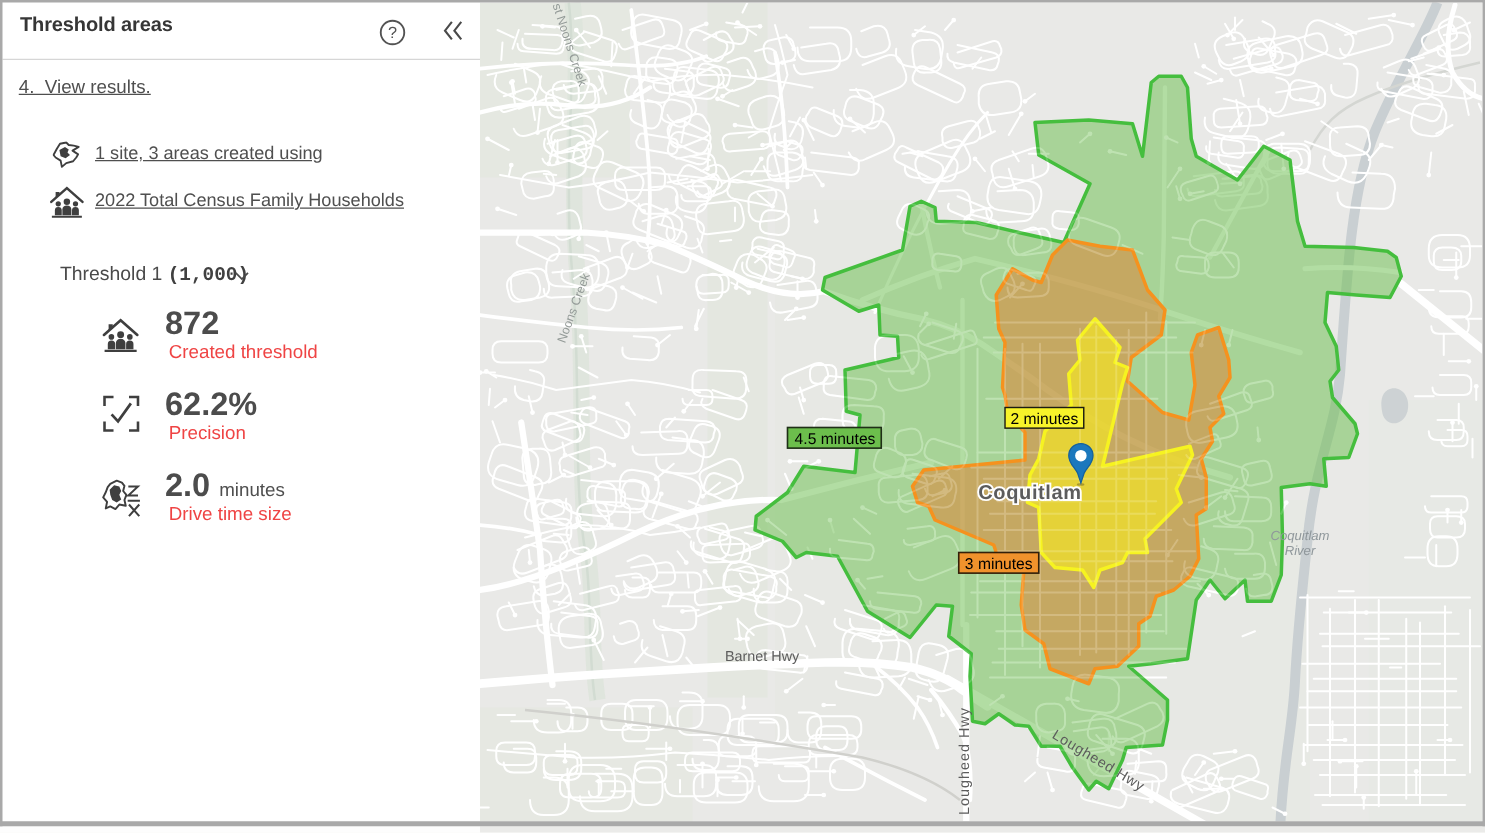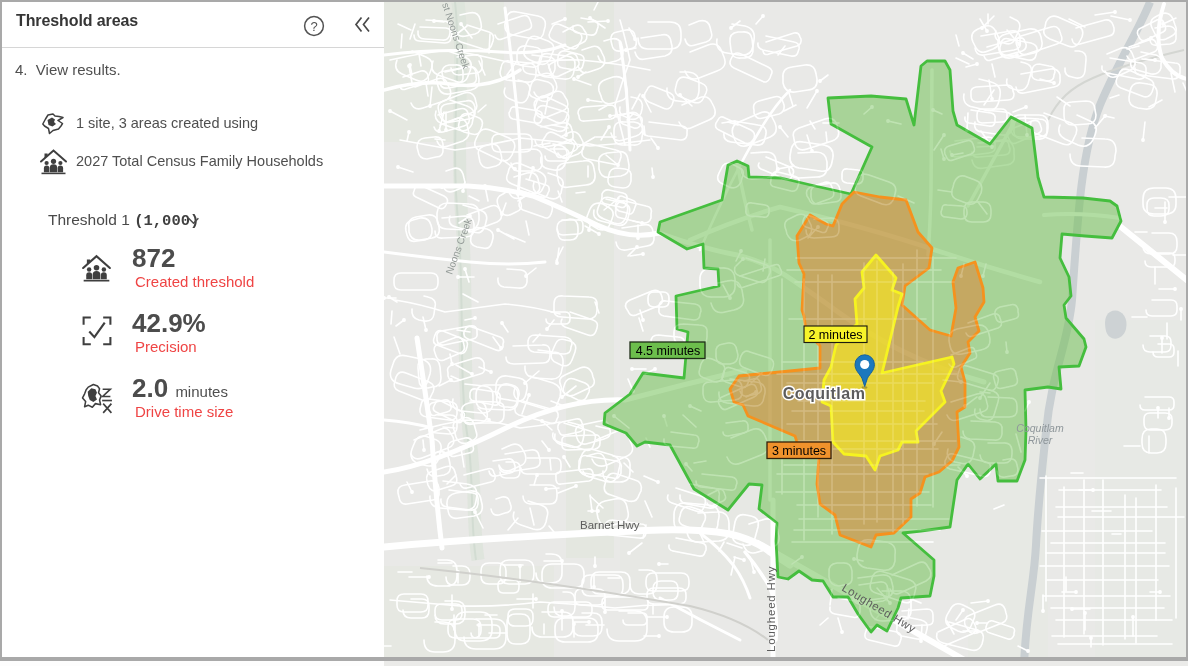--- a/index.html
+++ b/index.html
@@ -2,21 +2,21 @@
 <html><head>
 <meta charset="utf-8">
 <style>
 * { margin:0; padding:0; box-sizing:border-box; }
 html,body { width:1188px; height:666px; overflow:hidden; background:#fff;
   font-family:"Liberation Sans", sans-serif; }
 #panel { position:absolute; left:2px; top:2px; width:382px; height:655px; background:#fff; z-index:5; }
 #map { position:absolute; left:384px; top:2px; width:802px; height:655px; z-index:1; }
 .bord { position:absolute; background:#a9a9a9; z-index:20; }
 .t1 { position:absolute; font-size:16px; font-weight:bold; color:#363636; letter-spacing:-0.1px; }
-.row-t { position:absolute; font-size:14.5px; color:#4f4f4f; }
+.row-t { position:absolute; font-size:14.5px; color:#4f4f4f;text-decoration:underline; }
 .big { position:absolute; font-size:26px; font-weight:bold; color:#4c4c4c; letter-spacing:0;text-align:right; }
 .lab { position:absolute; font-size:15px; color:#ef4444; }
 </style>
 </head>
 <body>
 
 <div class="bord" style="left:0;top:0;width:1188px;height:2px;"></div>
 <div class="bord" style="left:0;top:0;width:2px;height:661px;"></div>
 <div class="bord" style="left:1186px;top:0;width:2px;height:661px;"></div>
 <div class="bord" style="left:0;top:657px;width:1188px;height:4px;"></div>
@@ -49,21 +49,21 @@
     </g>
     <g fill="#3f3f3f">
       <circle cx="14.5" cy="13.3" r="2.6"></circle>
       <path d="M10.9,24.2 v-4.6 a3.6,3.3 0 0 1 7.2,0 v4.6 z"></path>
       <circle cx="7.6" cy="15" r="2.1"></circle>
       <path d="M4.9,24.2 v-3.9 a2.75,2.7 0 0 1 5.5,0 v3.9 z"></path>
       <circle cx="21.4" cy="15" r="2.1"></circle>
       <path d="M18.6,24.2 v-3.9 a2.75,2.7 0 0 1 5.5,0 v3.9 z"></path>
     </g>
   </svg>
-  <div class="row-t" style="left:74px;top:151px;">2027 Total Census Family Households</div>
+  <div class="row-t" style="left:74px;top:151px;">2022 Total Census Family Households</div>
 
   <div style="position:absolute;left:46px;top:209px;font-size:15.5px;color:#4a4a4a;">Threshold 1 <b style="color:#404040;font-family:Liberation Mono, monospace;">(1,000)</b></div>
   <svg style="position:absolute;left:185px;top:215px;" width="13" height="8" viewBox="0 0 14 9">
     <path d="M1.5,1.5 L7,7 L12.5,1.5" fill="none" stroke="#4a4a4a" stroke-width="1.6"></path>
   </svg>
 
   <svg style="position:absolute;left:79px;top:251px;" width="31" height="32" viewBox="0 0 29 29">
     <g stroke="#3f3f3f" fill="none">
       <path d="M2,13.5 L14.5,2.5 L27,13.5" stroke-width="2" stroke-linecap="round"></path>
       <path d="M5.5,10.2 L5.5,5.5 L8.6,5.5 L8.6,7.6" stroke-width="0" fill="#3f3f3f"></path>
@@ -83,21 +83,21 @@
 
   <svg style="position:absolute;left:80px;top:314px;" width="30" height="34" viewBox="0 0 29 33">
     <g fill="none" stroke="#3f3f3f" stroke-width="2">
       <path d="M1.5,8.5 L1.5,1.5 L8.5,1.5"></path>
       <path d="M20.5,1.5 L27.5,1.5 L27.5,8.5"></path>
       <path d="M27.5,20.5 L27.5,27.5 L20.5,27.5"></path>
       <path d="M8.5,27.5 L1.5,27.5 L1.5,20.5"></path>
     </g>
     <path d="M7,15 L12,20.5 L22,6.5" fill="none" stroke="#3f3f3f" stroke-width="2.1"></path>
   </svg>
-  <div class="big" style="left:130px;top:306px;">42.9%</div>
+  <div class="big" style="left:130px;top:306px;">62.2%</div>
   <div class="lab" style="left:133px;top:336px;">Precision</div>
 
   <svg style="position:absolute;left:79px;top:380px;" width="33" height="35" viewBox="0 0 32 33">
     <path d="M7,4.5 L12,2 L16,3.5 L18,6 L17,10 L19.5,13 L18,17 L19,21.5 L14,20.5 L11,24 L7,22 L3.5,23.5 L4.5,18.5 L1.5,15 L3.5,11 L5,7 Z" fill="none" stroke="#3f3f3f" stroke-width="1.5" stroke-linejoin="round"></path>
     <path d="M6.5,9 L10,5.5 L14,6.5 L15.5,10 L14,13 L15.5,16.5 L12,19 L8.5,17 L7,13 Z" fill="#3f3f3f"></path>
     <path d="M21,6.5 L28.5,6.5 L21,13.5 L28.5,13.5" fill="none" stroke="#3f3f3f" stroke-width="1.5"></path>
     <path d="M20.5,17.5 L30,17.5" fill="none" stroke="#3f3f3f" stroke-width="1.6"></path>
     <path d="M21.5,20.5 L29.5,29.5 M29.5,20.5 L21.5,29.5" fill="none" stroke="#3f3f3f" stroke-width="1.6"></path>
   </svg>
   <div class="big" style="left:130px;top:371px;">2.0 <span style="font-size:15px;font-weight:normal;color:#4f4f4f;">minutes</span></div>

